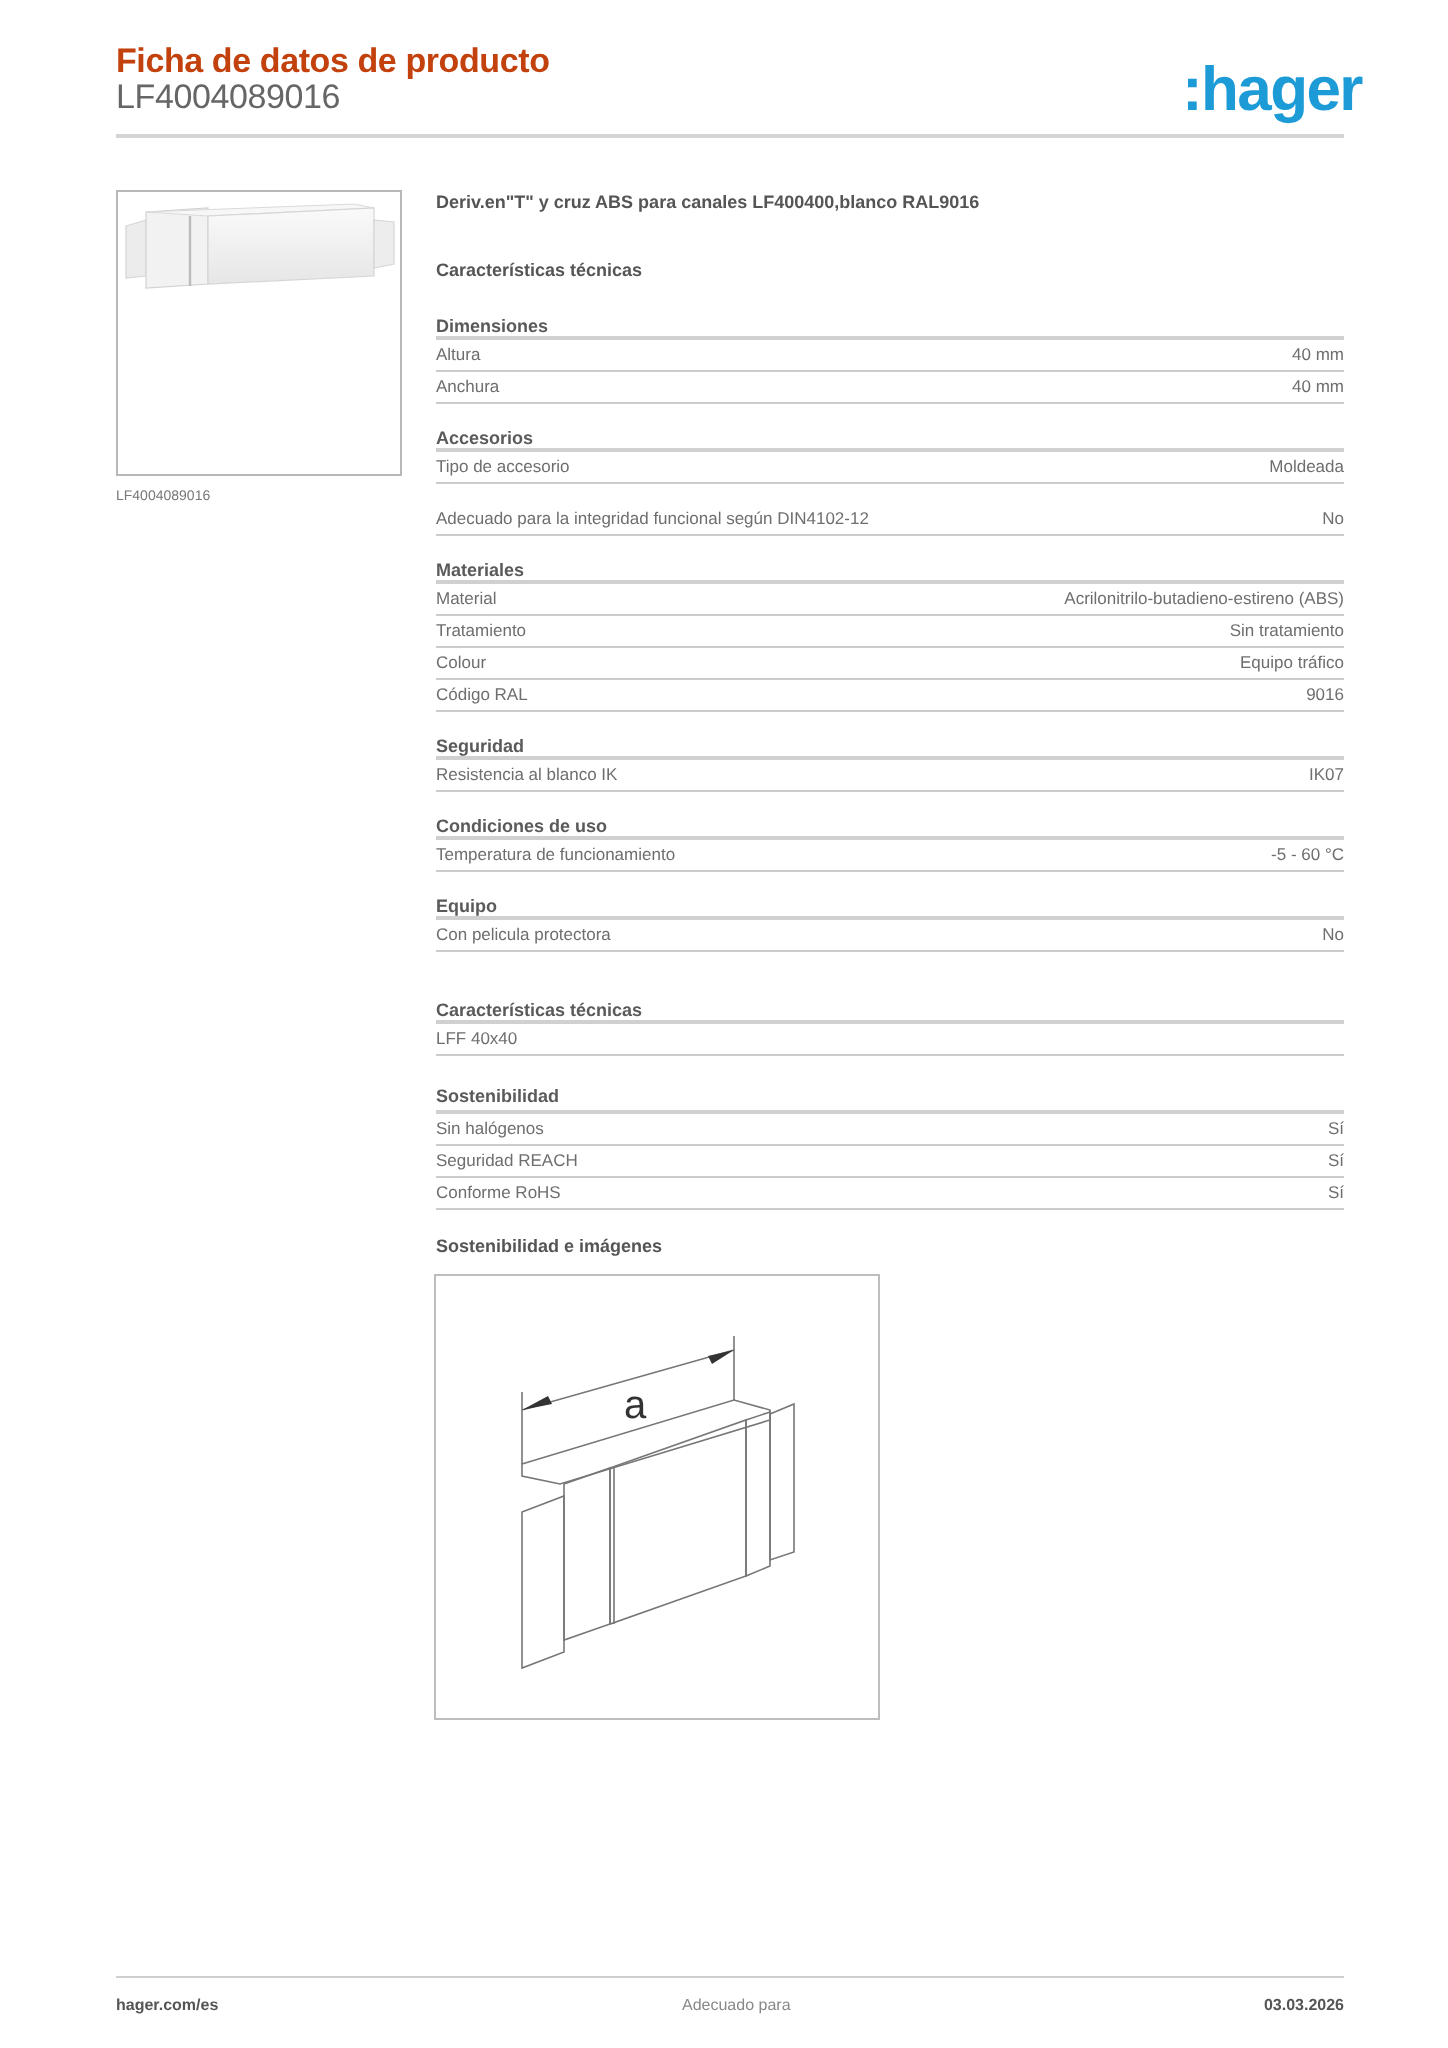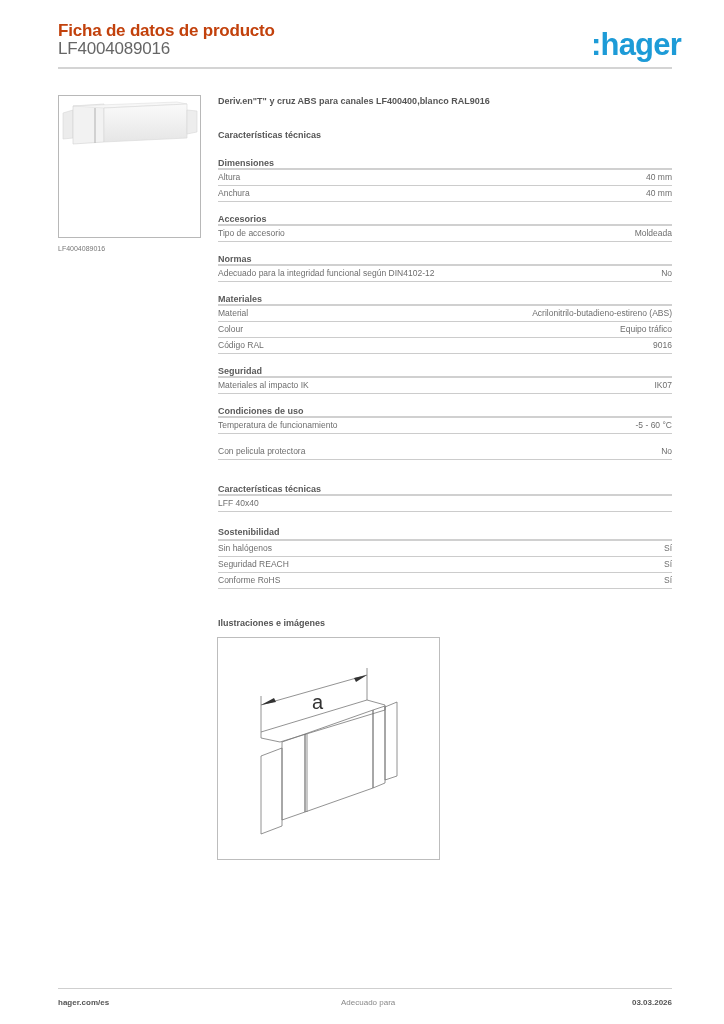--- a/index.html
+++ b/index.html
@@ -74,60 +74,64 @@
 
   <div class="group">
     <div class="group-head">Accesorios</div>
     <div class="row">
         <span>Tipo de accesorio</span>
         <span class="val">Moldeada</span>
       </div>
   </div>
 
   <div class="group">
-    <div class="group-head">Normas</div>
     <div class="row">
         <span>Adecuado para la integridad funcional según DIN4102-12</span>
         <span class="val">No</span>
       </div>
   </div>
 
   <div class="group">
     <div class="group-head">Materiales</div>
     <div class="row">
         <span>Material</span>
         <span class="val">Acrilonitrilo-butadieno-estireno (ABS)</span>
+      </div>
+    <div class="row">
+        <span>Tratamiento</span>
+        <span class="val">Sin tratamiento</span>
       </div>
     <div class="row">
         <span>Colour</span>
         <span class="val">Equipo tráfico</span>
       </div>
     <div class="row">
         <span>Código RAL</span>
         <span class="val">9016</span>
       </div>
   </div>
 
   <div class="group">
     <div class="group-head">Seguridad</div>
     <div class="row">
-        <span>Materiales al impacto IK</span>
+        <span>Resistencia al blanco IK</span>
         <span class="val">IK07</span>
       </div>
   </div>
 
   <div class="group">
     <div class="group-head">Condiciones de uso</div>
     <div class="row">
         <span>Temperatura de funcionamiento</span>
         <span class="val">-5 - 60 °C</span>
       </div>
   </div>
 
   <div class="group" style="margin-bottom:22px;">
+    <div class="group-head">Equipo</div>
     <div class="row">
         <span>Con pelicula protectora</span>
         <span class="val">No</span>
       </div>
   </div>
 
   <div class="group" style="margin-bottom:12px;">
     <div class="group-head">Características técnicas</div>
     <div class="row">
         <span>LFF 40x40</span>
@@ -145,21 +149,21 @@
         <span>Seguridad REACH</span>
         <span class="val">Sí</span>
       </div>
     <div class="row">
         <span>Conforme RoHS</span>
         <span class="val">Sí</span>
       </div>
   </div>
 </div>
 
-<div class="illus-title">Ilustraciones e imágenes</div>
+<div class="illus-title">Sostenibilidad e imágenes</div>
 <div class="illus-box">
   <svg width="221" height="221" viewBox="0 0 221 221" fill="none" stroke="#777" stroke-width="0.8">
 
     <line x1="43" y1="58" x2="43" y2="94"></line>
     <line x1="149" y1="30" x2="149" y2="62"></line>
     <line x1="43" y1="67" x2="149" y2="37"></line>
     <polygon points="43,67 56,60 58,64" fill="#333" stroke="none"></polygon>
     <polygon points="149,37 136,40 138,44" fill="#333" stroke="none"></polygon>
     <text x="94" y="71" font-size="20" fill="#333" stroke="none" font-family="Liberation Sans, sans-serif">a</text>
 

